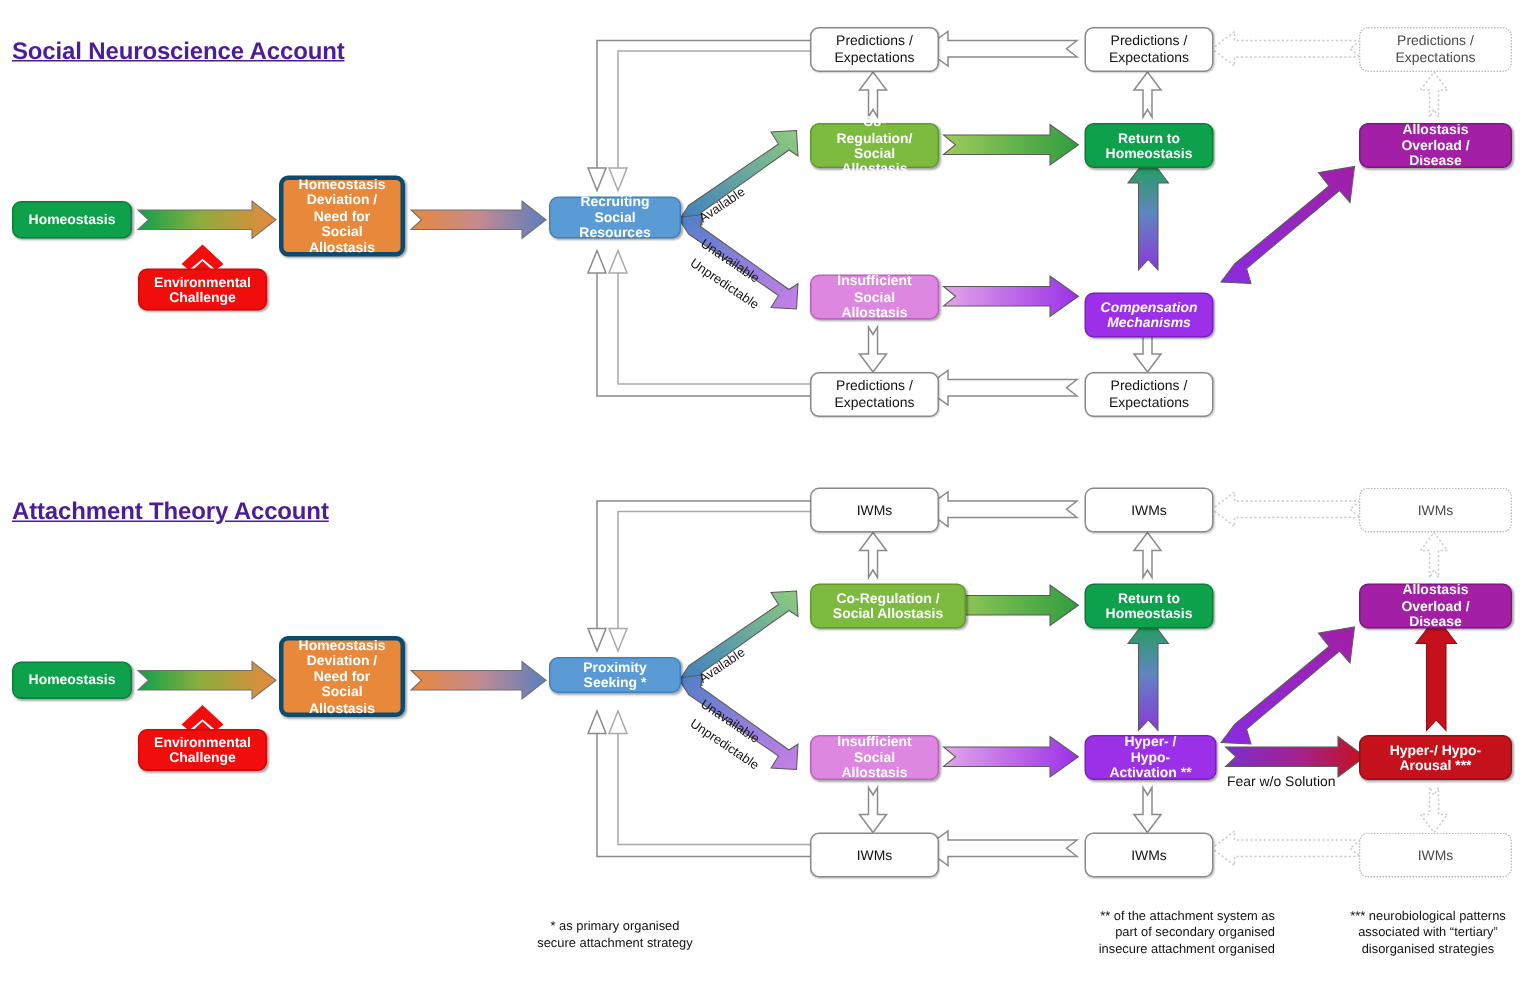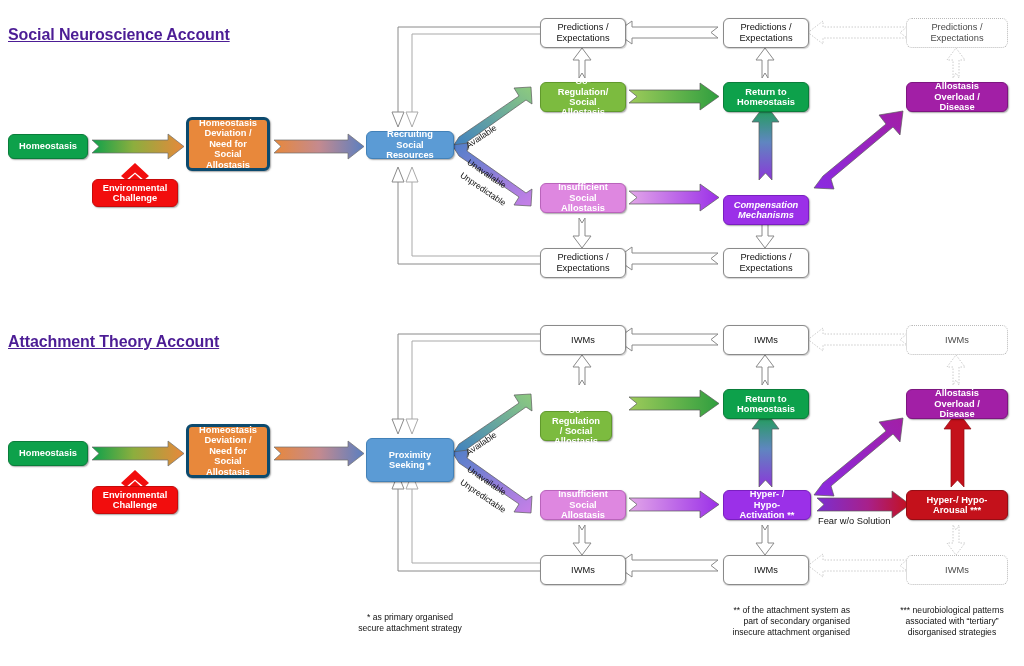--- a/index.html
+++ b/index.html
@@ -315,23 +315,23 @@
   <div class="diaglabel" style="left:464px; top:170px; transform:rotate(34deg);">Unpredictable</div>
 
   <div class="panel-title" style="left:8px; top:333px;">Attachment Theory Account</div>
 
   <div class="node green" style="left:8px; top:441px; width:80px; height:25px;">Homeostasis</div>
 
   <div class="node red" style="left:92px; top:486px; width:86px; height:28px;">Environmental Challenge</div>
 
   <div class="node orange" style="left:186px; top:424px; width:84px; height:54px;">Homeostasis Deviation / Need for Social Allostasis</div>
 
-  <div class="node blue" style="left:366px; top:438px; width:88px; height:44px;">Proximity Seeking *</div>
-
-  <div class="node ltgreen" style="left:540px; top:389px; width:72px; height:30px;margin-top:22px;">Co-Regulation / Social Allostasis</div>
+  <div class="node blue" style="left:366px; top:438px; width:88px; height:24px;">Proximity Seeking *</div>
+
+  <div class="node ltgreen" style="left:540px; top:389px; width:104px; height:30px;">Co-Regulation / Social Allostasis</div>
 
   <div class="node pink" style="left:540px; top:490px; width:86px; height:30px;">Insufficient Social Allostasis</div>
 
   <div class="node green" style="left:723px; top:389px; width:86px; height:30px;">Return to Homeostasis</div>
 
   <div class="node violet" style="left:723px; top:490px; width:88px; height:30px;">Hyper- / Hypo- Activation **</div>
 
   <div class="node magenta" style="left:906px; top:389px; width:102px; height:30px;">Allostasis Overload / Disease</div>
 
   <div class="node darkred" style="left:906px; top:490px; width:102px; height:30px;">Hyper-/ Hypo- Arousal ***</div>

